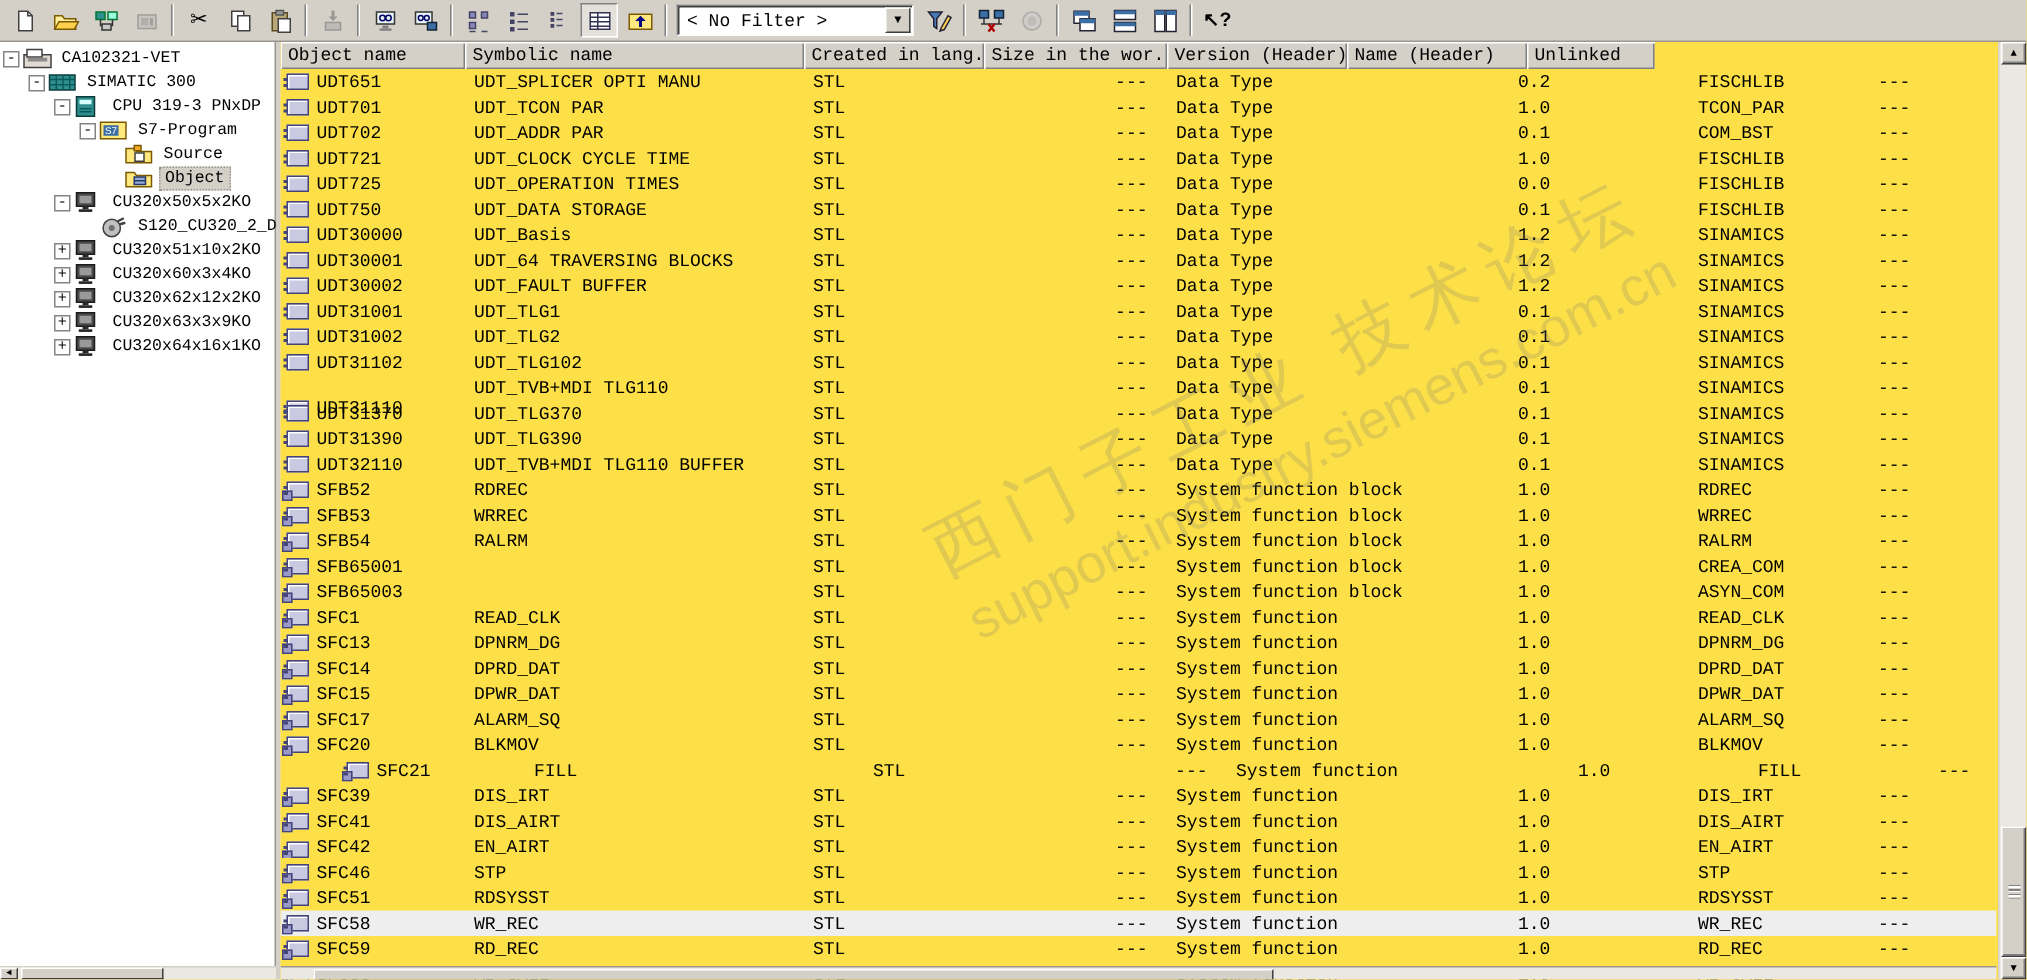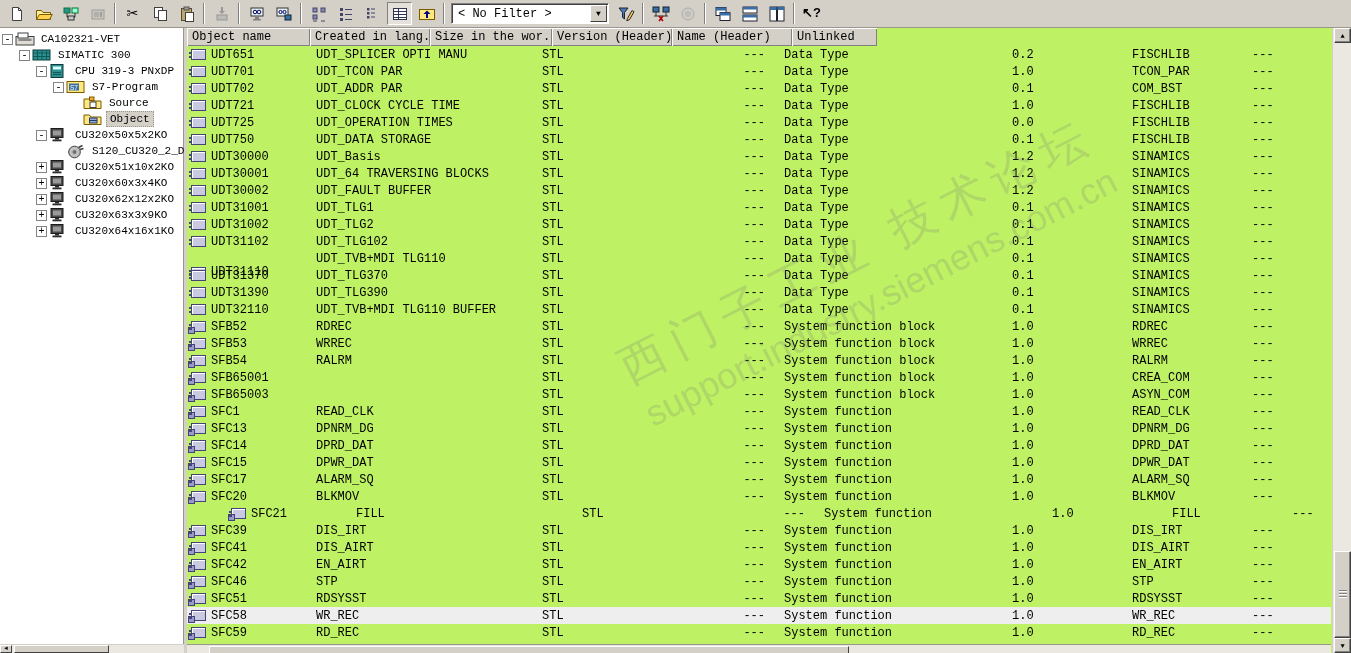--- a/index.html
+++ b/index.html
@@ -62,21 +62,21 @@
   }
   #tree-hscroll .harrow{
     position:absolute; left:0; top:0; width:12px; height:8px; background:#d4d0c8;
     border:1px solid; border-color:#fff #404040 #404040 #fff; font-size:6px; line-height:6px; text-align:center;
   }
   #tree-hscroll .hthumb{
     position:absolute; left:14px; top:0; width:95px; height:8px; background:#d4d0c8;
     border:1px solid; border-color:#fff #404040 #404040 #fff;
   }
   
-  #tablepane{ flex:1; position:relative; background:#bef264; overflow:hidden; }
+  #tablepane{ flex:1; position:relative; background:#fde047; overflow:hidden; }
   #thead{ display:flex; height:18px; position:relative; z-index:3; }
   .hcell{
     flex:none; background:#d4d0c8; padding:2px 0 0 5px;
     white-space:nowrap; overflow:hidden; height:18px;
     box-shadow:inset 1px 1px 0 #ffffff, inset -1px -1px 0 #808080;
   }
   #rows{ position:absolute; top:18px; left:0; width:1144px; bottom:0; overflow:hidden; z-index:1; }
   .row{ display:flex; height:17px; align-items:center; }
   .row.hl{ background:#eeeeee; }
   .cell{ flex:none; padding-left:6px; white-space:nowrap; overflow:hidden; }
@@ -487,20 +487,21 @@
       </div>
     <div id="tree-hscroll">
       <div class="harrow">◄</div>
       <div class="hthumb"></div>
     </div>
   </div>
 
   <div id="tablepane">
     <div id="thead">
         <div class="hcell" style="width: 123px;">Object name</div>
+        <div class="hcell" style="width: 226px;">Symbolic name</div>
         <div class="hcell" style="width: 120px;">Created in lang...</div>
         <div class="hcell" style="width: 122px;">Size in the wor...</div>
         <div class="hcell" style="width: 120px;">Version (Header)</div>
         <div class="hcell" style="width: 120px;">Name (Header)</div>
         <div class="hcell" style="width: 85px;">Unlinked</div>
       </div>
     <div id="rows">
         <div class="row">
           <div class="cell c-obj" style="width: 123px;">
             <span class="bicon"></span>
@@ -913,21 +914,21 @@
           </div>
           <div class="cell" style="width: 226px;">DIS_AIRT</div>
           <div class="cell" style="width: 120px;">STL</div>
           <div class="cell c-size" style="width: 122px;">---</div>
           <div class="cell" style="width: 228px;">System function</div>
           <div class="cell" style="width: 120px;">1.0</div>
           <div class="cell" style="width: 120px;">DIS_AIRT</div>
           <div class="cell" style="width: 85px;">---</div>
         </div>
         <div class="row">
-          <div class="cell c-obj" style="width: 123px;">
+          <div class="cell c-obj" style="width: 123px; align-items: flex-end;">
             <span class="bicon sys">
               <span class="tag"></span>
             </span>
             <span>SFC42</span>
           </div>
           <div class="cell" style="width: 226px;">EN_AIRT</div>
           <div class="cell" style="width: 120px;">STL</div>
           <div class="cell c-size" style="width: 122px;">---</div>
           <div class="cell" style="width: 228px;">System function</div>
           <div class="cell" style="width: 120px;">1.0</div>

